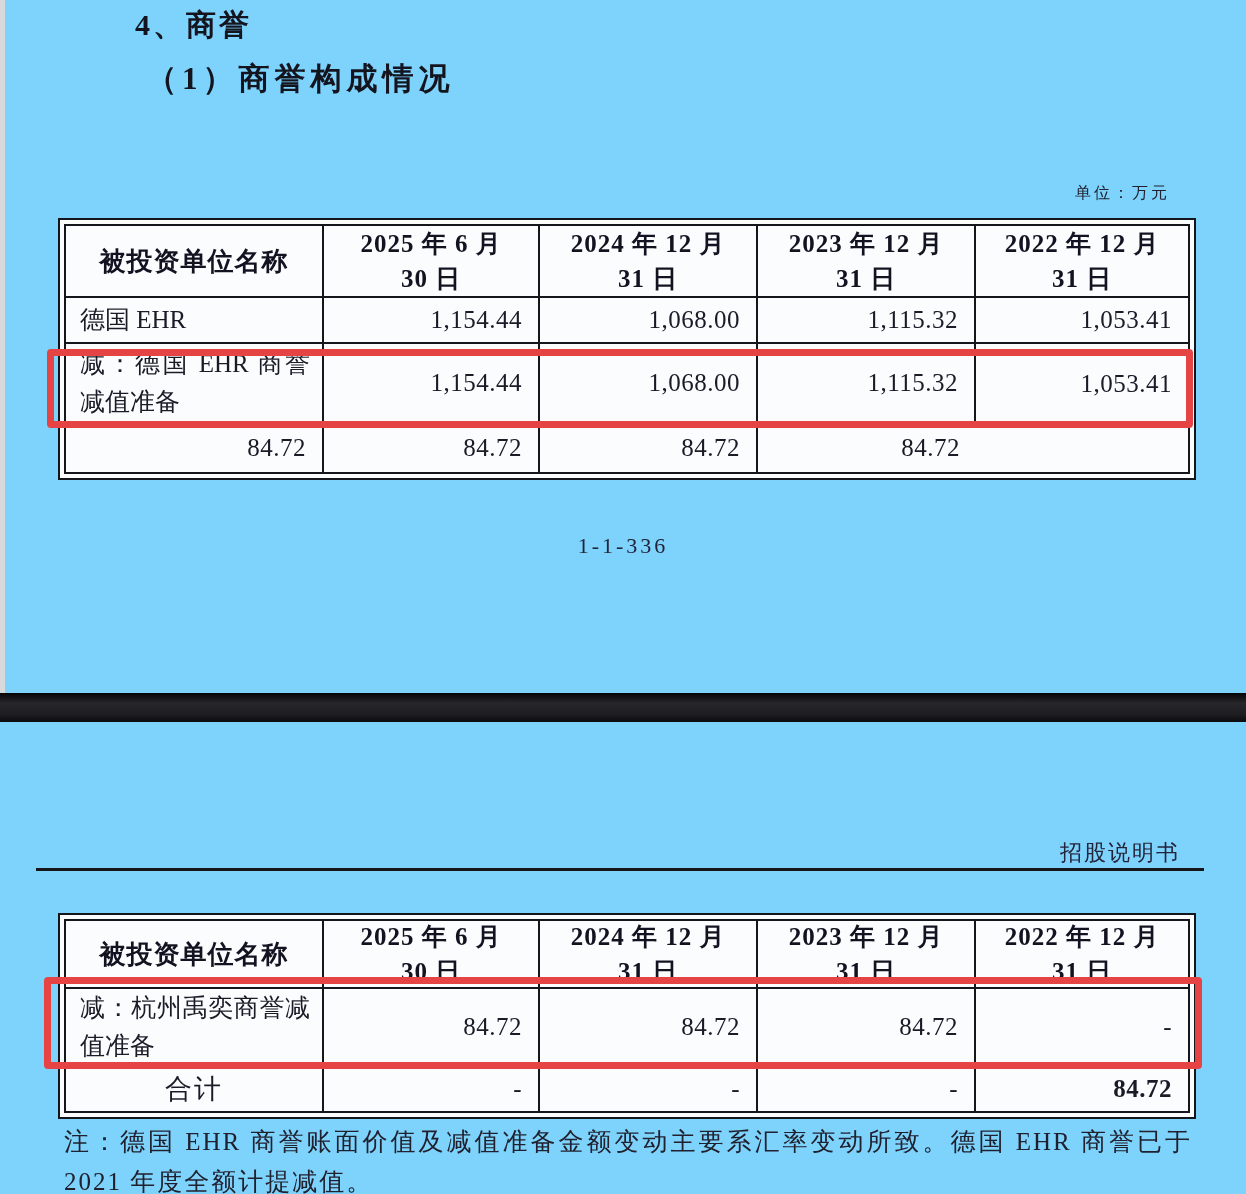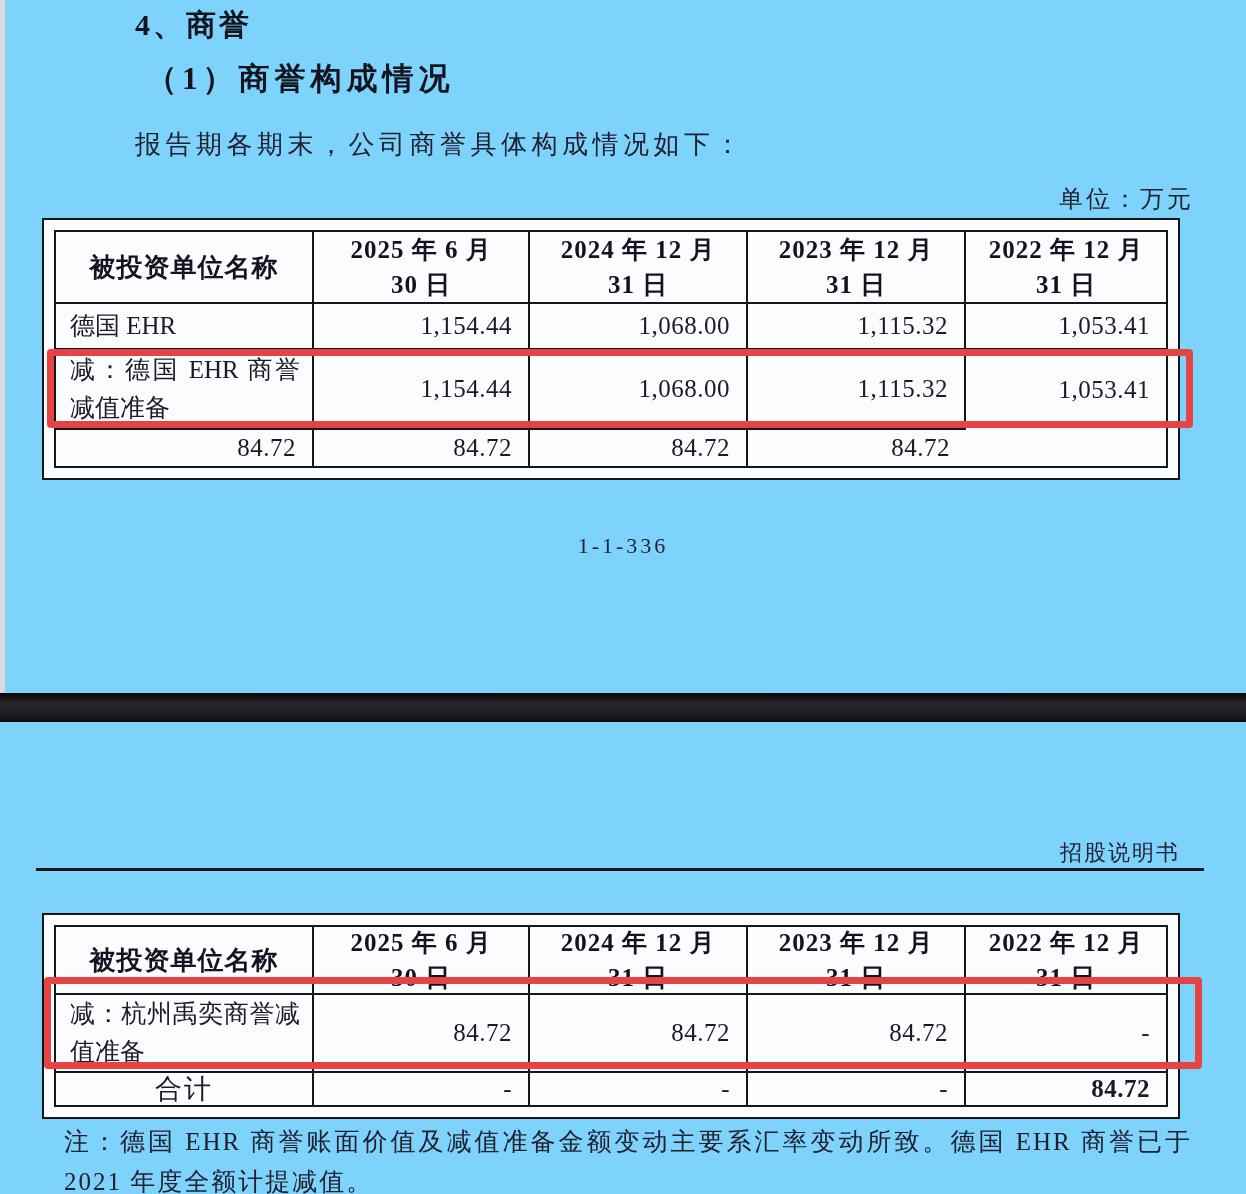--- a/index.html
+++ b/index.html
@@ -23,28 +23,28 @@
   }
   .h2 {
     position:absolute; left:146px; top:58px;
     font-size:31px; font-weight:bold; letter-spacing:5px; color:#14141f;
   }
   .intro {
     position:absolute; left:135px; top:127px;
     font-size:26px; letter-spacing:4.5px; color:#20202e;
   }
   .unit {
-    position:absolute; right:52px; top:183px;
-    font-size:24px; letter-spacing:3px; color:#20202e;
+    position:absolute; right:76px; top:183px;
+    font-size:16px; letter-spacing:3px; color:#20202e;
   }
 
   
   .tbl-outer {
-    position:absolute; left:42px; width:1138px;
-    border:2px solid #15151c; padding:10px; background:#fbfcfe;
+    position:absolute; left:58px; width:1138px;
+    border:2px solid #15151c; padding:4px; background:#fbfcfe;
   }
   .tbl-outer.t1 { top:218px; height:262px; }
   .tbl-outer.t2 { top:913px; height:206px; }
   .tbl {
     display:grid; width:100%; height:100%;
     border:2px solid #15151c;
     grid-template-columns:258px 216px 218px 218px 1fr;
     background:#fbfcfe;
   }
   .t1 .tbl { grid-template-rows:72px 46px 80px 1fr; }
@@ -114,21 +114,20 @@
 </style>
 </head>
 <body>
 
 <div class="screen">
 
   <div class="edge-strip"></div>
 
   <div class="h1">4、商誉</div>
   <div class="h2">（1）商誉构成情况</div>
-  <div class="intro">报告期各期末，公司商誉具体构成情况如下：</div>
   <div class="unit">单位：万元</div>
 
   <div class="tbl-outer t1">
     <div class="tbl">
         <div class="cell th c0">被投资单位名称</div>
         <div class="cell th c1">
           <div>2025 年 6 月</div>
           <div>30 日</div>
         </div>
         <div class="cell th c2">

